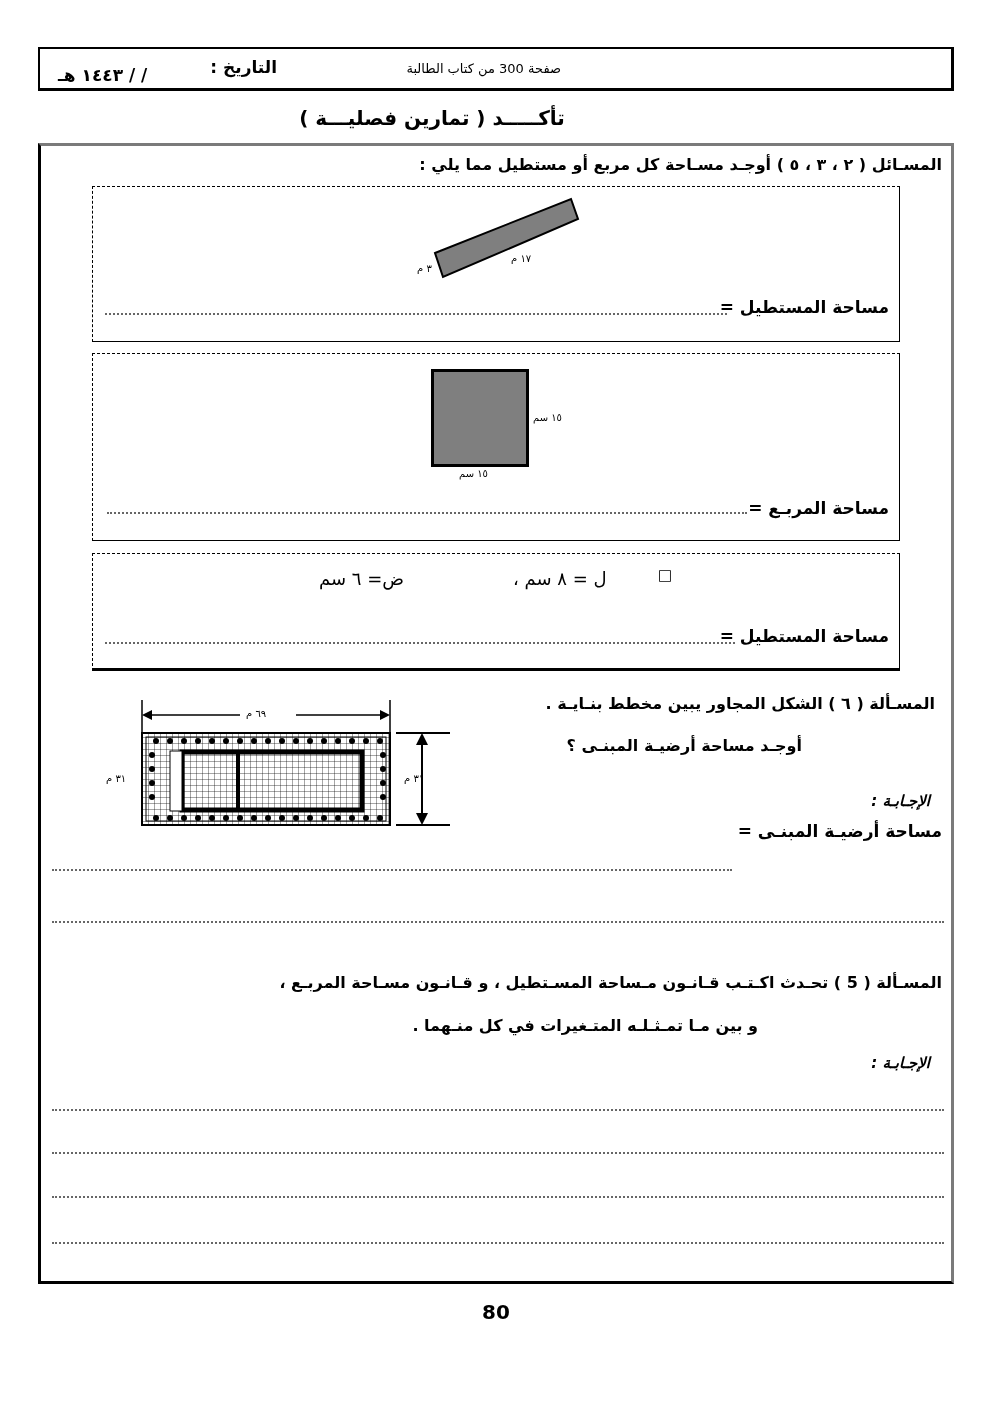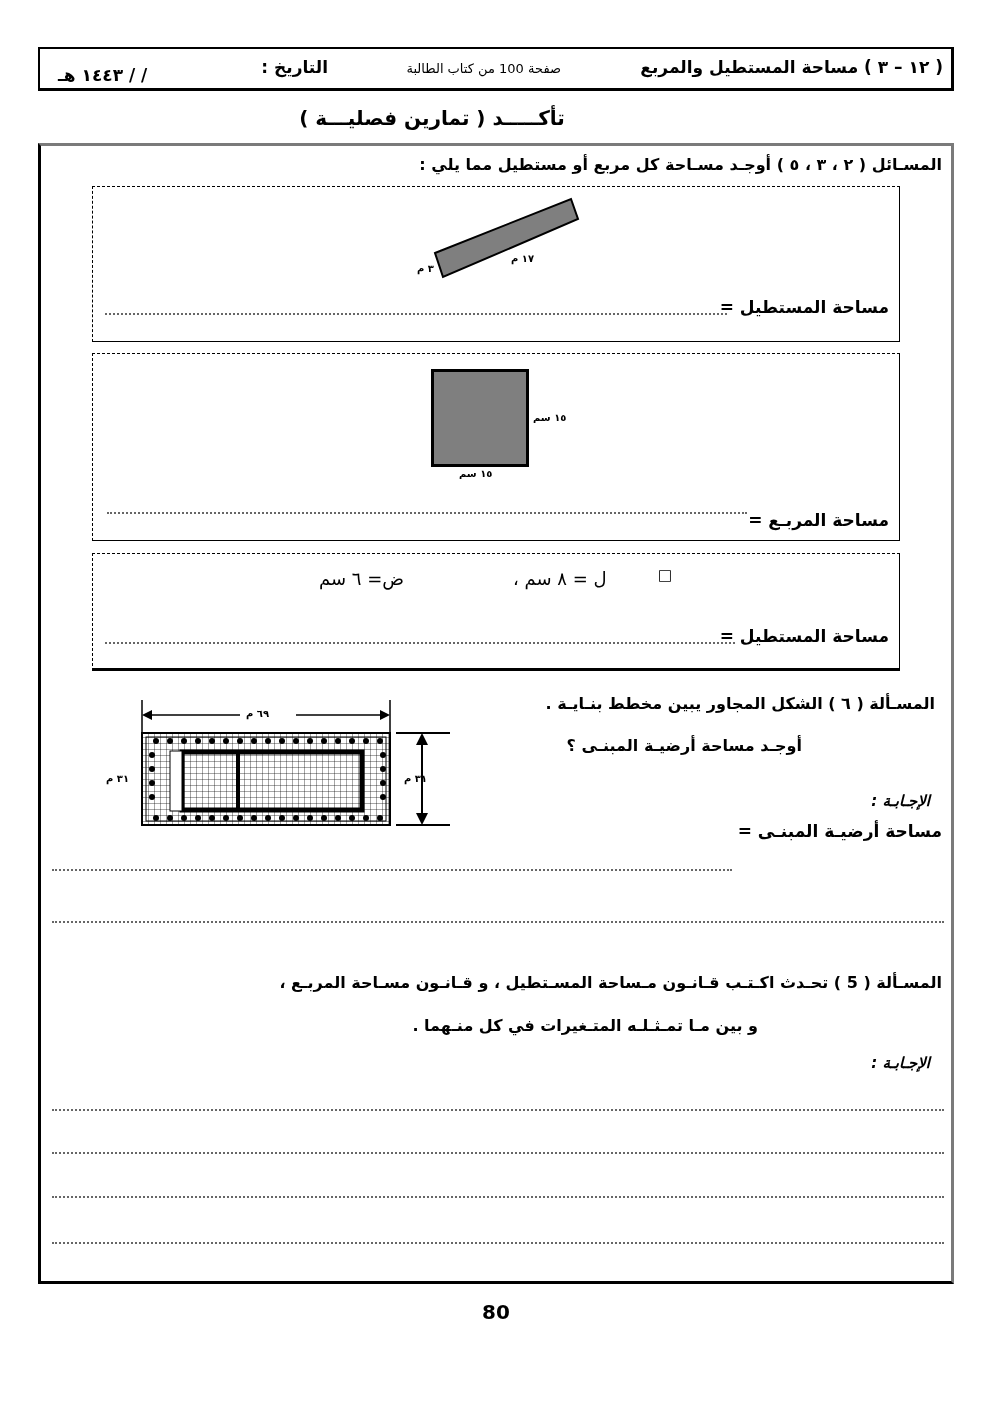--- a/index.html
+++ b/index.html
@@ -18,31 +18,30 @@
 
   
   #frame { left:38px; top:143px; width:916px; height:1141px; box-sizing:border-box;
            border-top:3px solid #7a7a7a; border-left:3px solid #000;
            border-right:3px solid #7a7a7a; border-bottom:3px solid #000; }
 
   .q-head { font-size:16px; font-weight:bold; }
   .boxd { box-sizing:border-box; border:1px solid #000; }
   .answer-label { font-size:17px; font-weight:900; }
   .dots { border-bottom:2px dotted #666; height:0; }
-  .lbl-small { font-size:10px; font-weight:bold; }
+  .lbl-small { font-size:10px; font-weight:normal; }
 
   #page-number { top:1300px; left:0; width:992px; text-align:center; font-size:20px; font-weight:bold; }
 </style>
 </head>
 <body>
 
 <div id="header" class="abs">
-  <span class="abs t rtl" style="right:8px;">( ١٢ – ٣ ) مساحة المستطيل والمربع</span>
-  <span class="abs s rtl" style="right:390px;">صفحة  100  من كتاب الطالبة</span>
-  <span class="abs t rtl" style="right:623px;text-align:center;">التاريخ :</span>
+  <span class="abs s rtl" style="right:390px;">صفحة  300  من كتاب الطالبة</span>
+  <span class="abs t rtl" style="right:674px;text-align:center;">التاريخ :</span>
   <span class="abs t rtl" style="left:18px;margin-top:8px;">/    /    ١٤٤٣ هـ</span>
 </div>
 
 <div id="section-title" class="abs rtl">تأكـــــد   (   تمارين فصليـــة   )</div>
 
 <div id="frame" class="abs"></div>
 
 <div class="abs q-head rtl" style="right:50px; top:155px;">المسـائل ( ٢ ، ٣ ، ٥ )   أوجـد مسـاحة كل مربع أو مستطيل مما يلي :</div>
 
 <div class="abs boxd" style="left:92px; top:186px; width:808px; height:156px; border-style:dashed solid solid dashed;">
@@ -52,21 +51,21 @@
   <span class="abs lbl-small rtl" style="left:418px; top:66px;">١٧ م</span>
   <span class="abs lbl-small rtl" style="left:324px; top:76px;">٣ م</span>
   <span class="abs answer-label rtl" style="right:10px; top:110px;">مساحة المستطيل =</span>
   <div class="abs dots" style="left:12px; width:622px; top:126px;"></div>
 </div>
 
 <div class="abs boxd" style="left:92px; top:353px; width:808px; height:188px; border-style:dashed solid solid dashed;">
   <div class="abs" style="left:338px; top:15px; width:92px; height:92px; background:#7f7f7f; border:3px solid #000;"></div>
   <span class="abs lbl-small rtl" style="left:440px; top:58px;">١٥ سم</span>
   <span class="abs lbl-small rtl" style="left:366px; top:114px;">١٥ سم</span>
-  <span class="abs answer-label rtl" style="right:10px; top:156px;">مساحة المربـع =</span>
+  <span class="abs answer-label rtl" style="right:10px; top:144px;">مساحة المربـع =</span>
   <div class="abs dots" style="left:14px; width:640px; top:158px;"></div>
 </div>
 
 <div class="abs boxd" style="left:92px; top:553px; width:808px; height:118px; border-style:dashed solid solid dashed; border-bottom:3px solid #000;">
   <span class="abs rtl" style="left:565px; top:12px; font-size:15px;">□</span>
   <span class="abs rtl" style="left:420px; top:14px; font-size:18px;">ل = ٨ سم   ،</span>
   <span class="abs rtl" style="left:226px; top:14px; font-size:18px;">ض= ٦ سم</span>
   <span class="abs answer-label rtl" style="right:10px; top:72px;">مساحة المستطيل =</span>
   <div class="abs dots" style="left:12px; width:630px; top:88px;"></div>
 </div>

